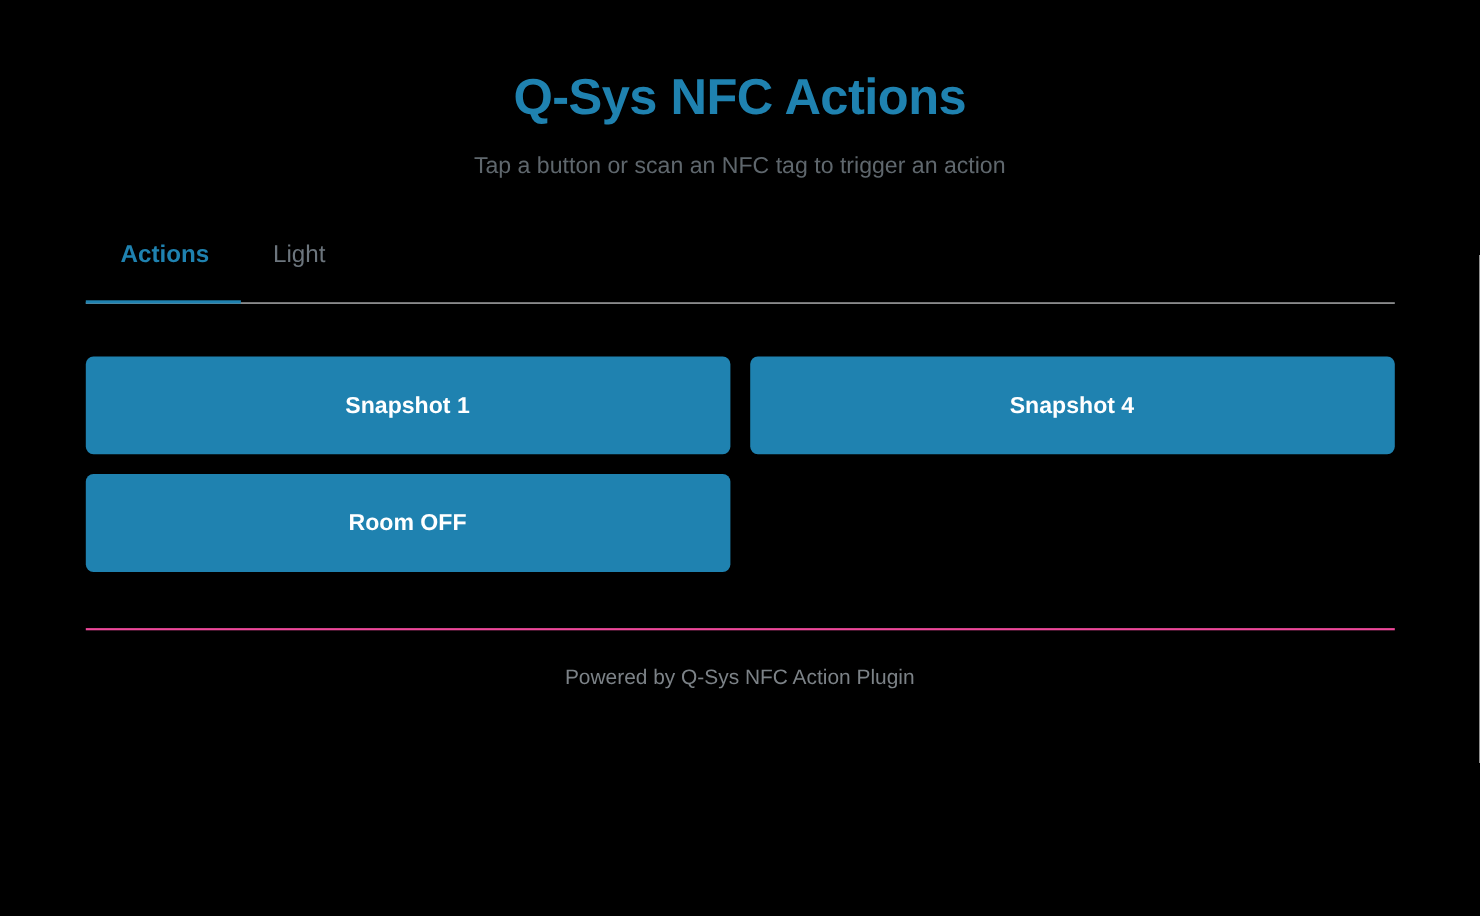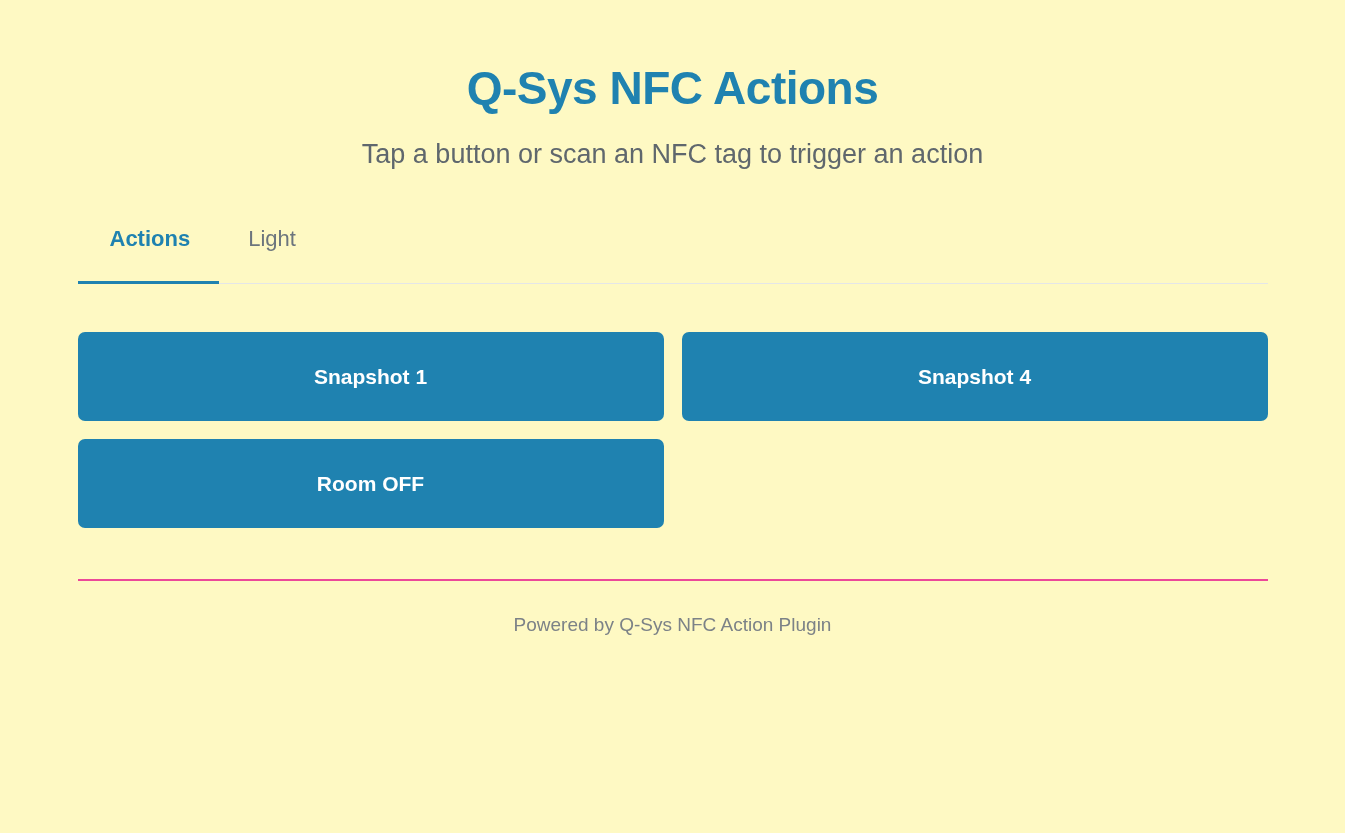--- a/index.html
+++ b/index.html
@@ -12,21 +12,21 @@
     background: #ffffff;
     font-family: "Liberation Sans", sans-serif;
     -webkit-font-smoothing: antialiased;
   }
 
   .page {
     width: 1345px;
     height: 833px;
     position: relative;
     overflow: hidden;
-    background: #fef9c3;
+    background: #000000;
   }
 
   .container {
     width: 1190px;
     margin: 0 auto;
     padding-top: 62px;
   }
 
   
   .header {
@@ -35,21 +35,21 @@
   .app-title {
     margin: 0;
     font-size: 46px;
     line-height: 1.15;
     font-weight: 700;
     color: #1f82b0;
     letter-spacing: -0.5px;
   }
   .app-subtitle {
     margin: 22px 0 0 0;
-    font-size: 27px;
+    font-size: 21px;
     line-height: 1.3;
     font-weight: 400;
     color: #5f676d;
   }
 
   
   .tabs {
     margin-top: 55px;
     display: flex;
     align-items: flex-end;

